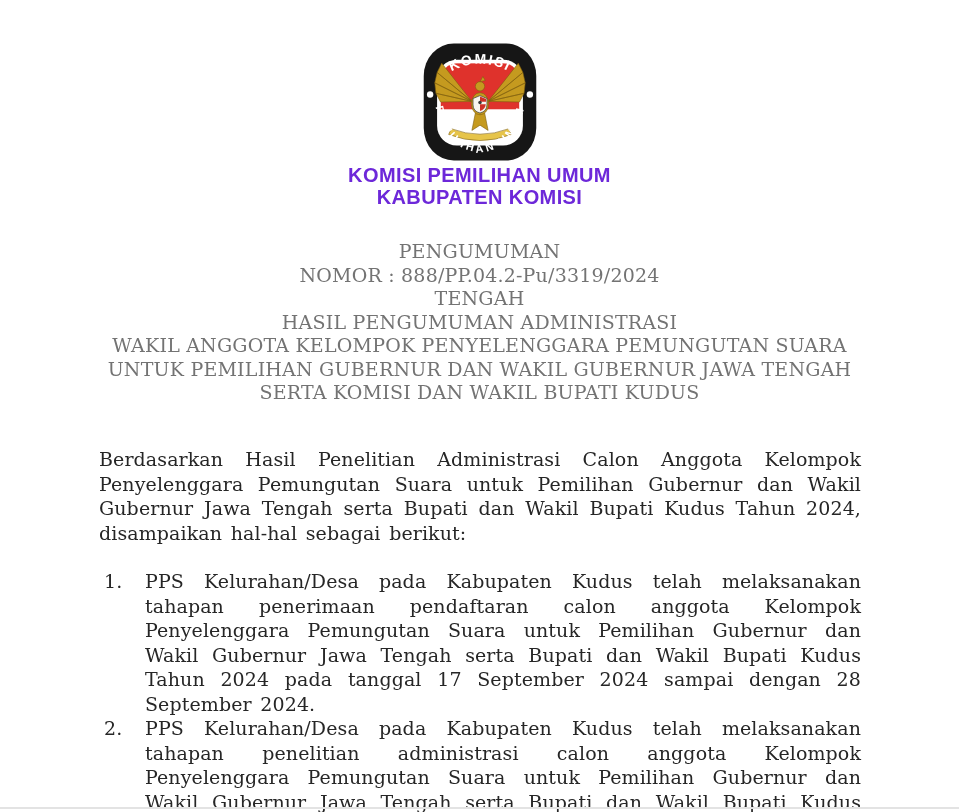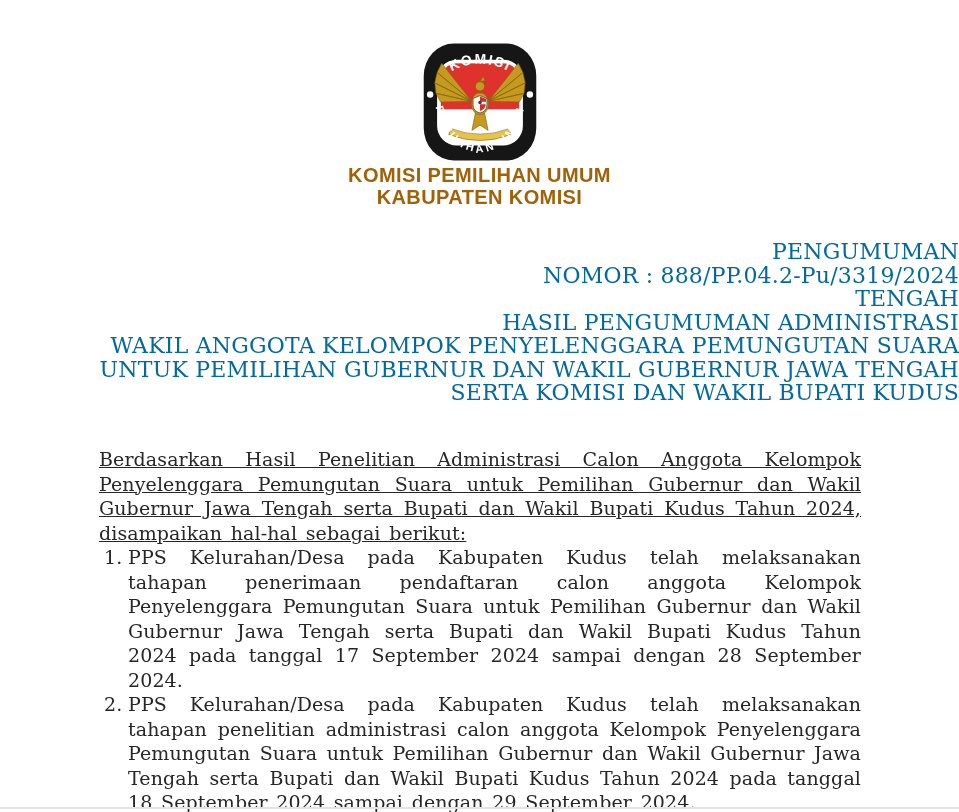--- a/index.html
+++ b/index.html
@@ -28,66 +28,67 @@
     position: absolute;
     top: 164px;
     left: 0;
     width: 100%;
     text-align: center;
     font-family: "Liberation Sans", sans-serif;
     font-weight: bold;
     font-size: 20px;
     line-height: 22px;
     letter-spacing: 0.4px;
-    color: #a16207;
+    color: #6d28d9;
   }
 
   .title-block {
     position: absolute;
     top: 240px;
     left: 0;
     width: 100%;
-    text-align: right;
+    text-align: center;
     font-family: "DejaVu Serif", serif;
-    font-size: 22px;
+    font-size: 19px;
     line-height: 23.5px;
     letter-spacing: 0.2px;
-    color: #0369a1;
+    color: #737373;
   }
 
   .content {
     position: absolute;
     top: 447px;
     left: 99px;
     width: 762px;
     font-family: "DejaVu Serif", serif;
     font-size: 19px;
     line-height: 24.5px;
     letter-spacing: 0.1px;
     word-spacing: 2.5px;
     color: #262626;
   }
 
   .intro {
     text-align: justify;
-    text-decoration: underline;
+    margin-bottom: 24px;
   }
 
   .olist .item {
     display: flex;
     align-items: flex-start;
   }
   .item-num {
     flex: none;
     width: 29px;
     padding-left: 5px;
   }
   .item-text {
     flex: 1;
     text-align: justify;
+    margin-left: 17px;
   }
 
   .bottom-divider {
     position: absolute;
     left: 0;
     top: 807px;
     width: 100%;
     height: 2px;
     background: #e3e3e3;
     z-index: 5;

